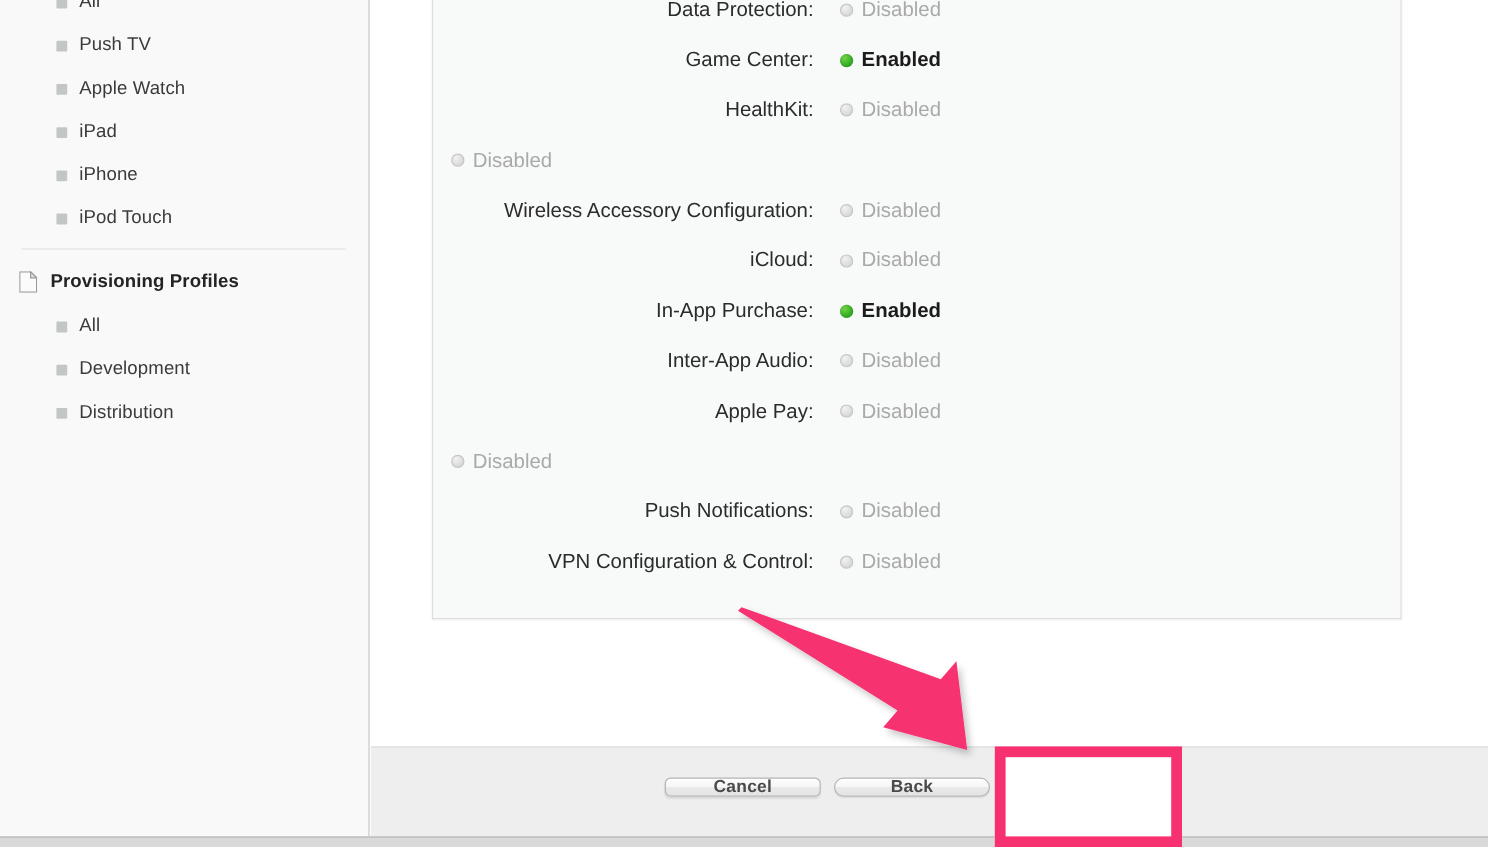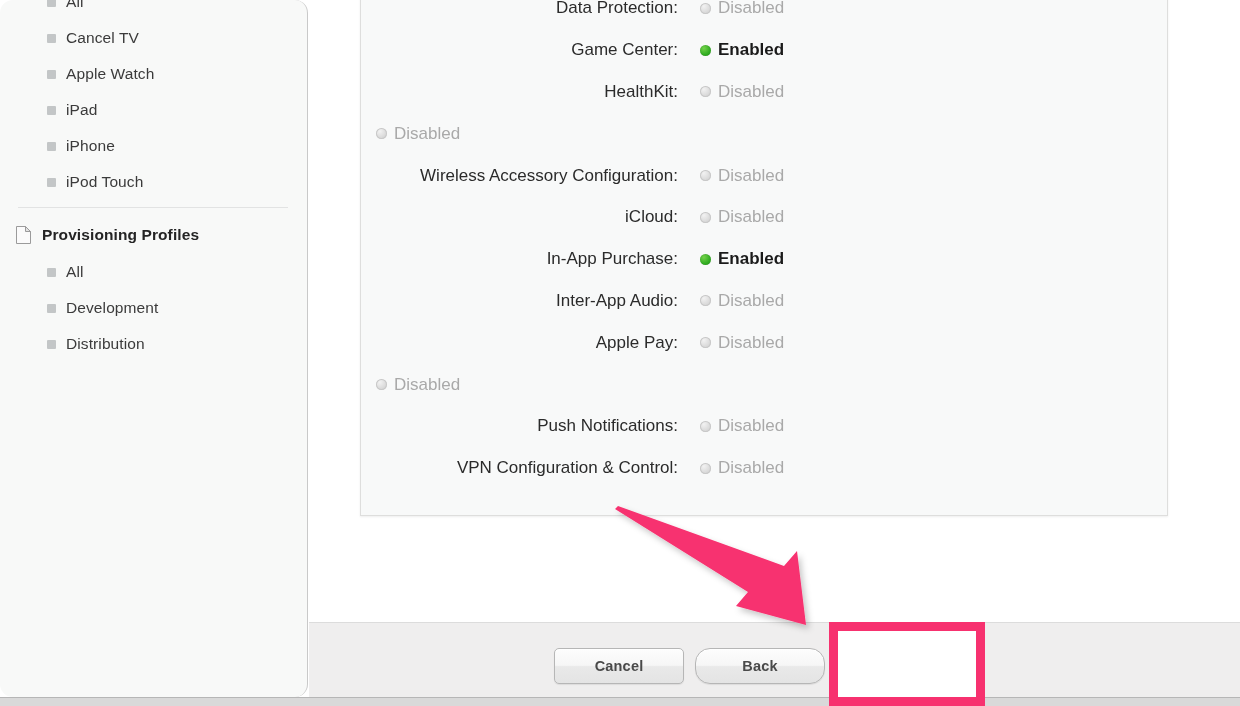--- a/index.html
+++ b/index.html
@@ -24,21 +24,20 @@
   
   .sidebar {
     position: absolute;
     left: 0;
     top: 0;
     width: 308px;
     height: 697px;
     background: #f8f9f8;
     box-sizing: border-box;
     border-right: 1px solid #c9c9c9;
-    border-radius: 13px;
   }
   .side-list {
     position: absolute;
     left: 0;
     top: -16px;
     width: 308px;
   }
   .side-row {
     display: flex;
     align-items: center;
@@ -162,21 +161,21 @@
     top: 622px;
     width: 931px;
     height: 75px;
     background: #efeeee;
     border-top: 1px solid #dcdcdc;
     box-sizing: border-box;
   }
   .btn {
     position: absolute;
     top: 25px;
-    height: 36px;
+    height: 16px;
     border-radius: 5px;
     font-size: 14.5px;
     font-weight: bold;
     display: flex;
     align-items: center;
     justify-content: center;
     box-sizing: border-box;
     cursor: default;
     letter-spacing: 0.2px;
   }
@@ -232,21 +231,21 @@
 
   <div class="sidebar">
     <div class="side-list">
 
       <div class="side-row">
         <span class="sq-icon"></span>
         <span class="side-label">All</span>
       </div>
       <div class="side-row">
         <span class="sq-icon"></span>
-        <span class="side-label">Cancel TV</span>
+        <span class="side-label">Push TV</span>
       </div>
       <div class="side-row">
         <span class="sq-icon"></span>
         <span class="side-label">Apple Watch</span>
       </div>
       <div class="side-row">
         <span class="sq-icon"></span>
         <span class="side-label">iPad</span>
       </div>
       <div class="side-row">

